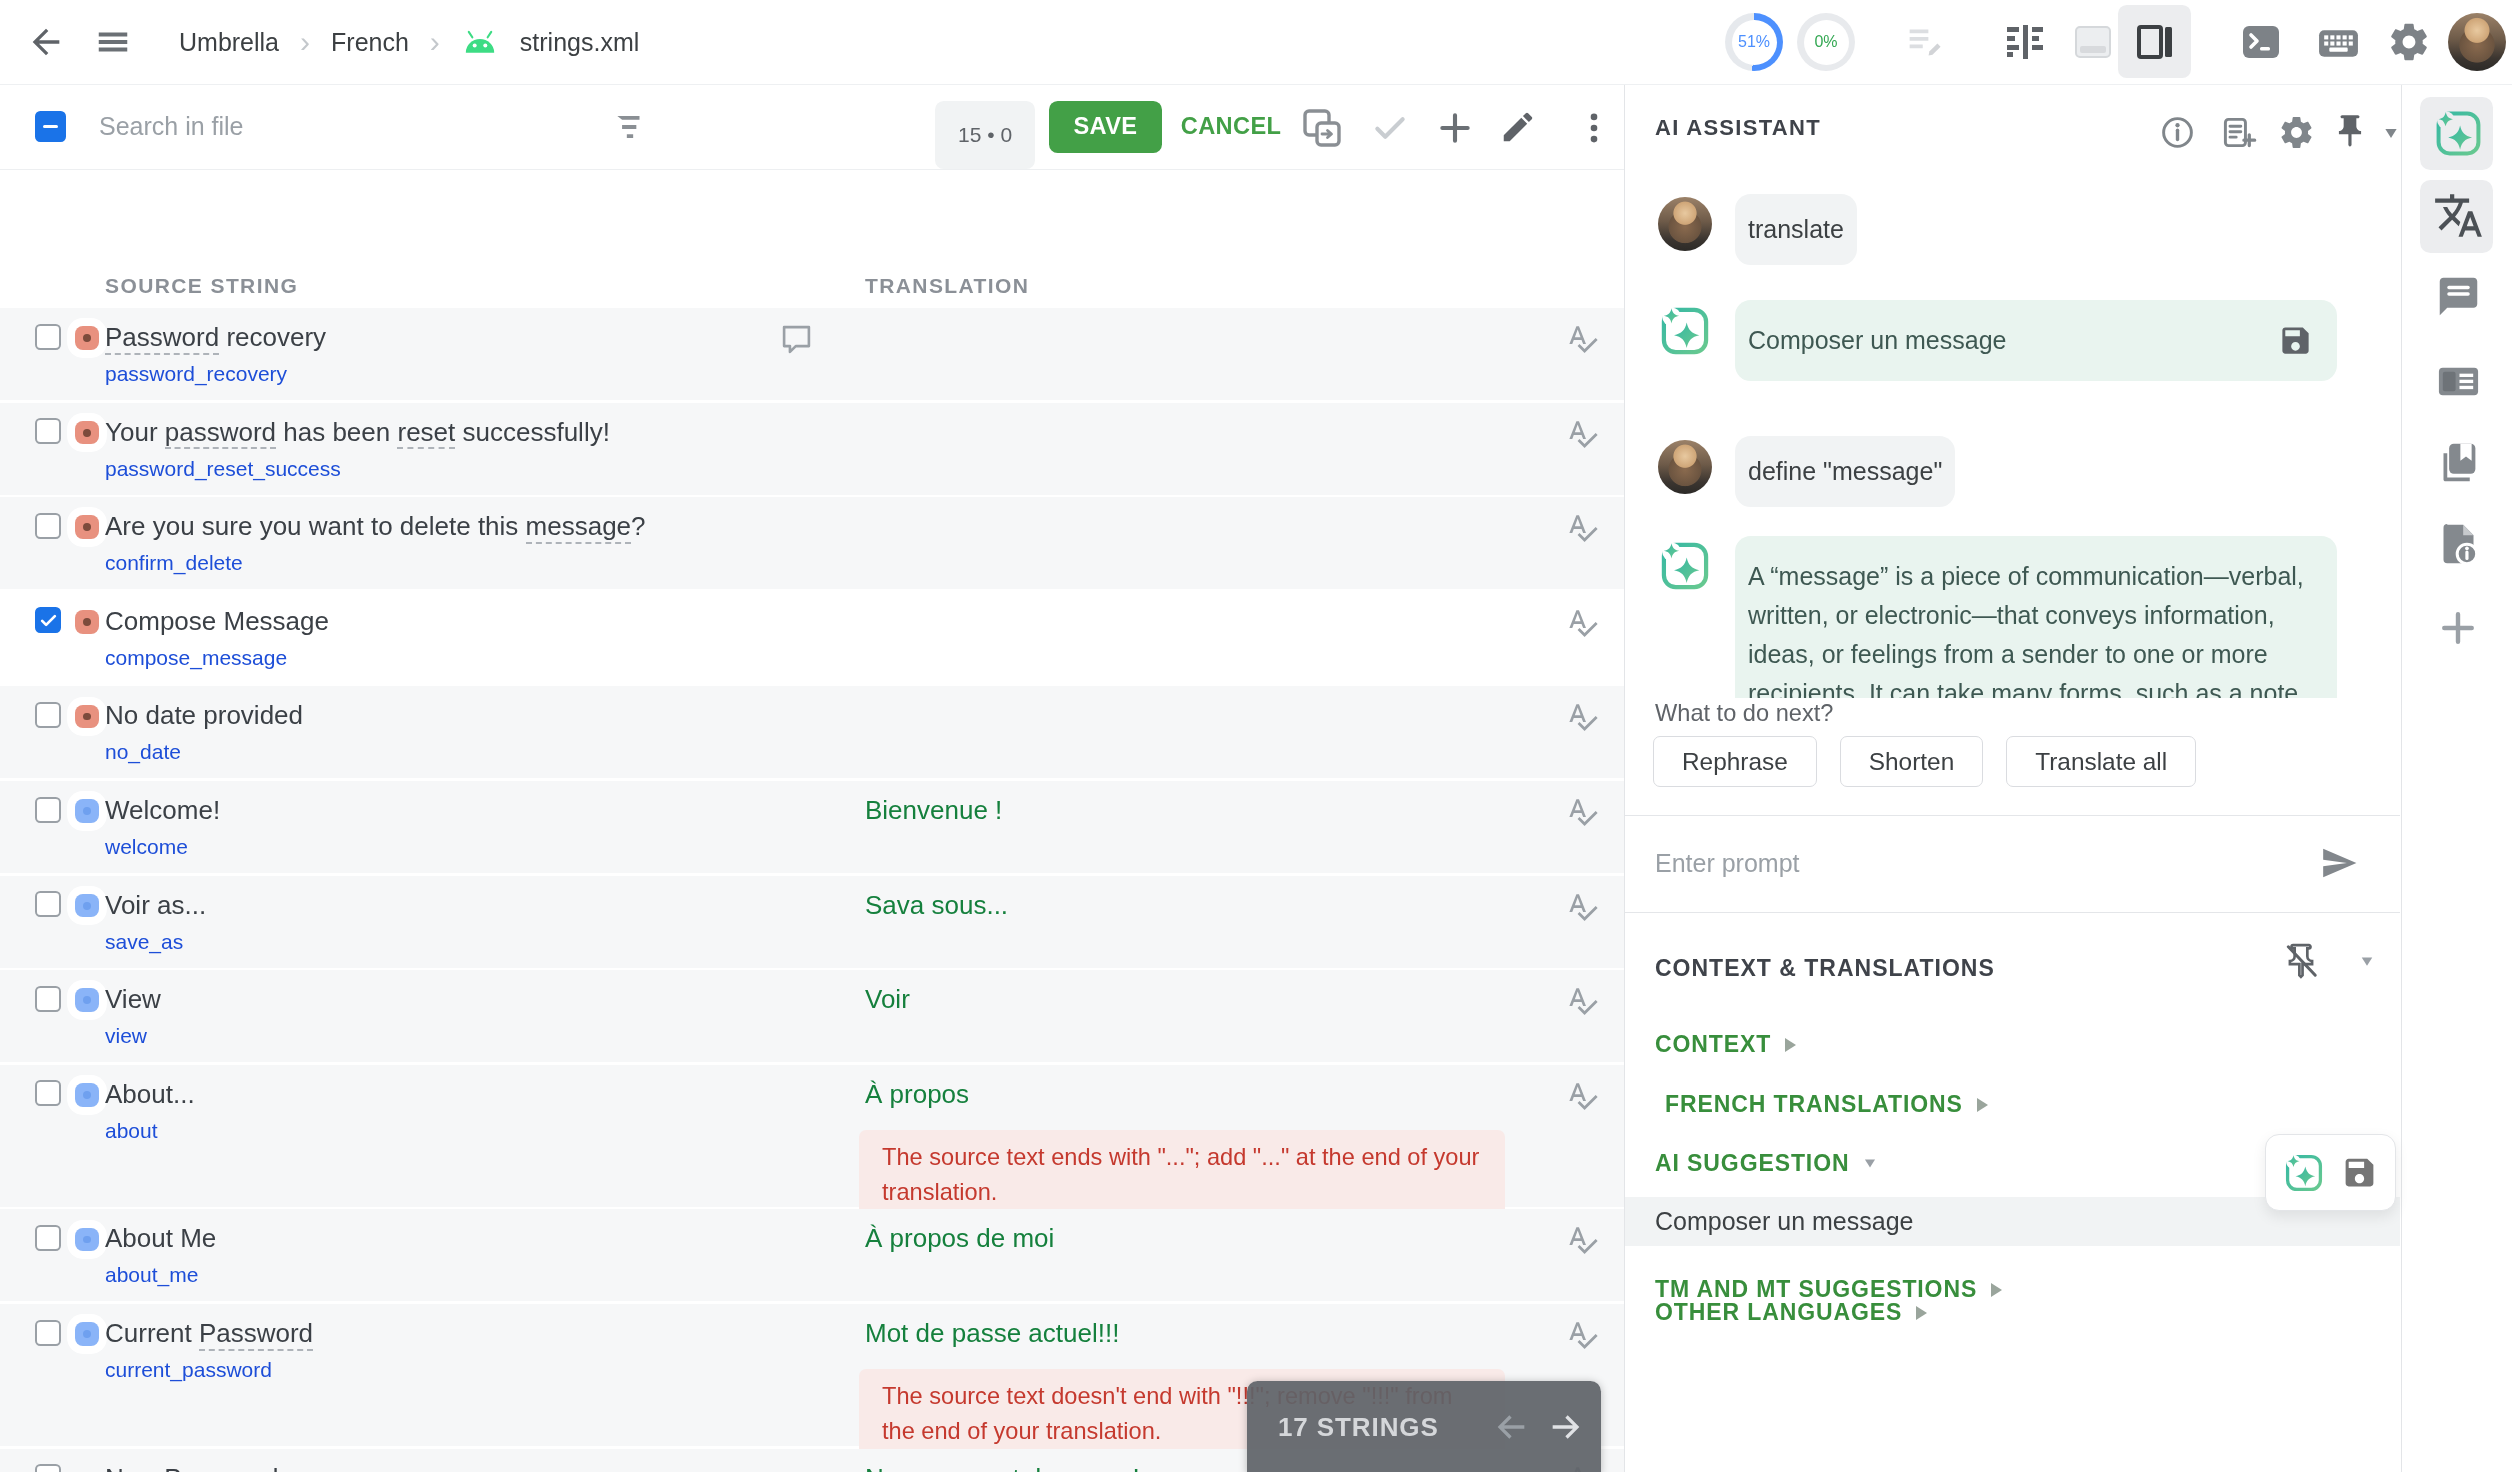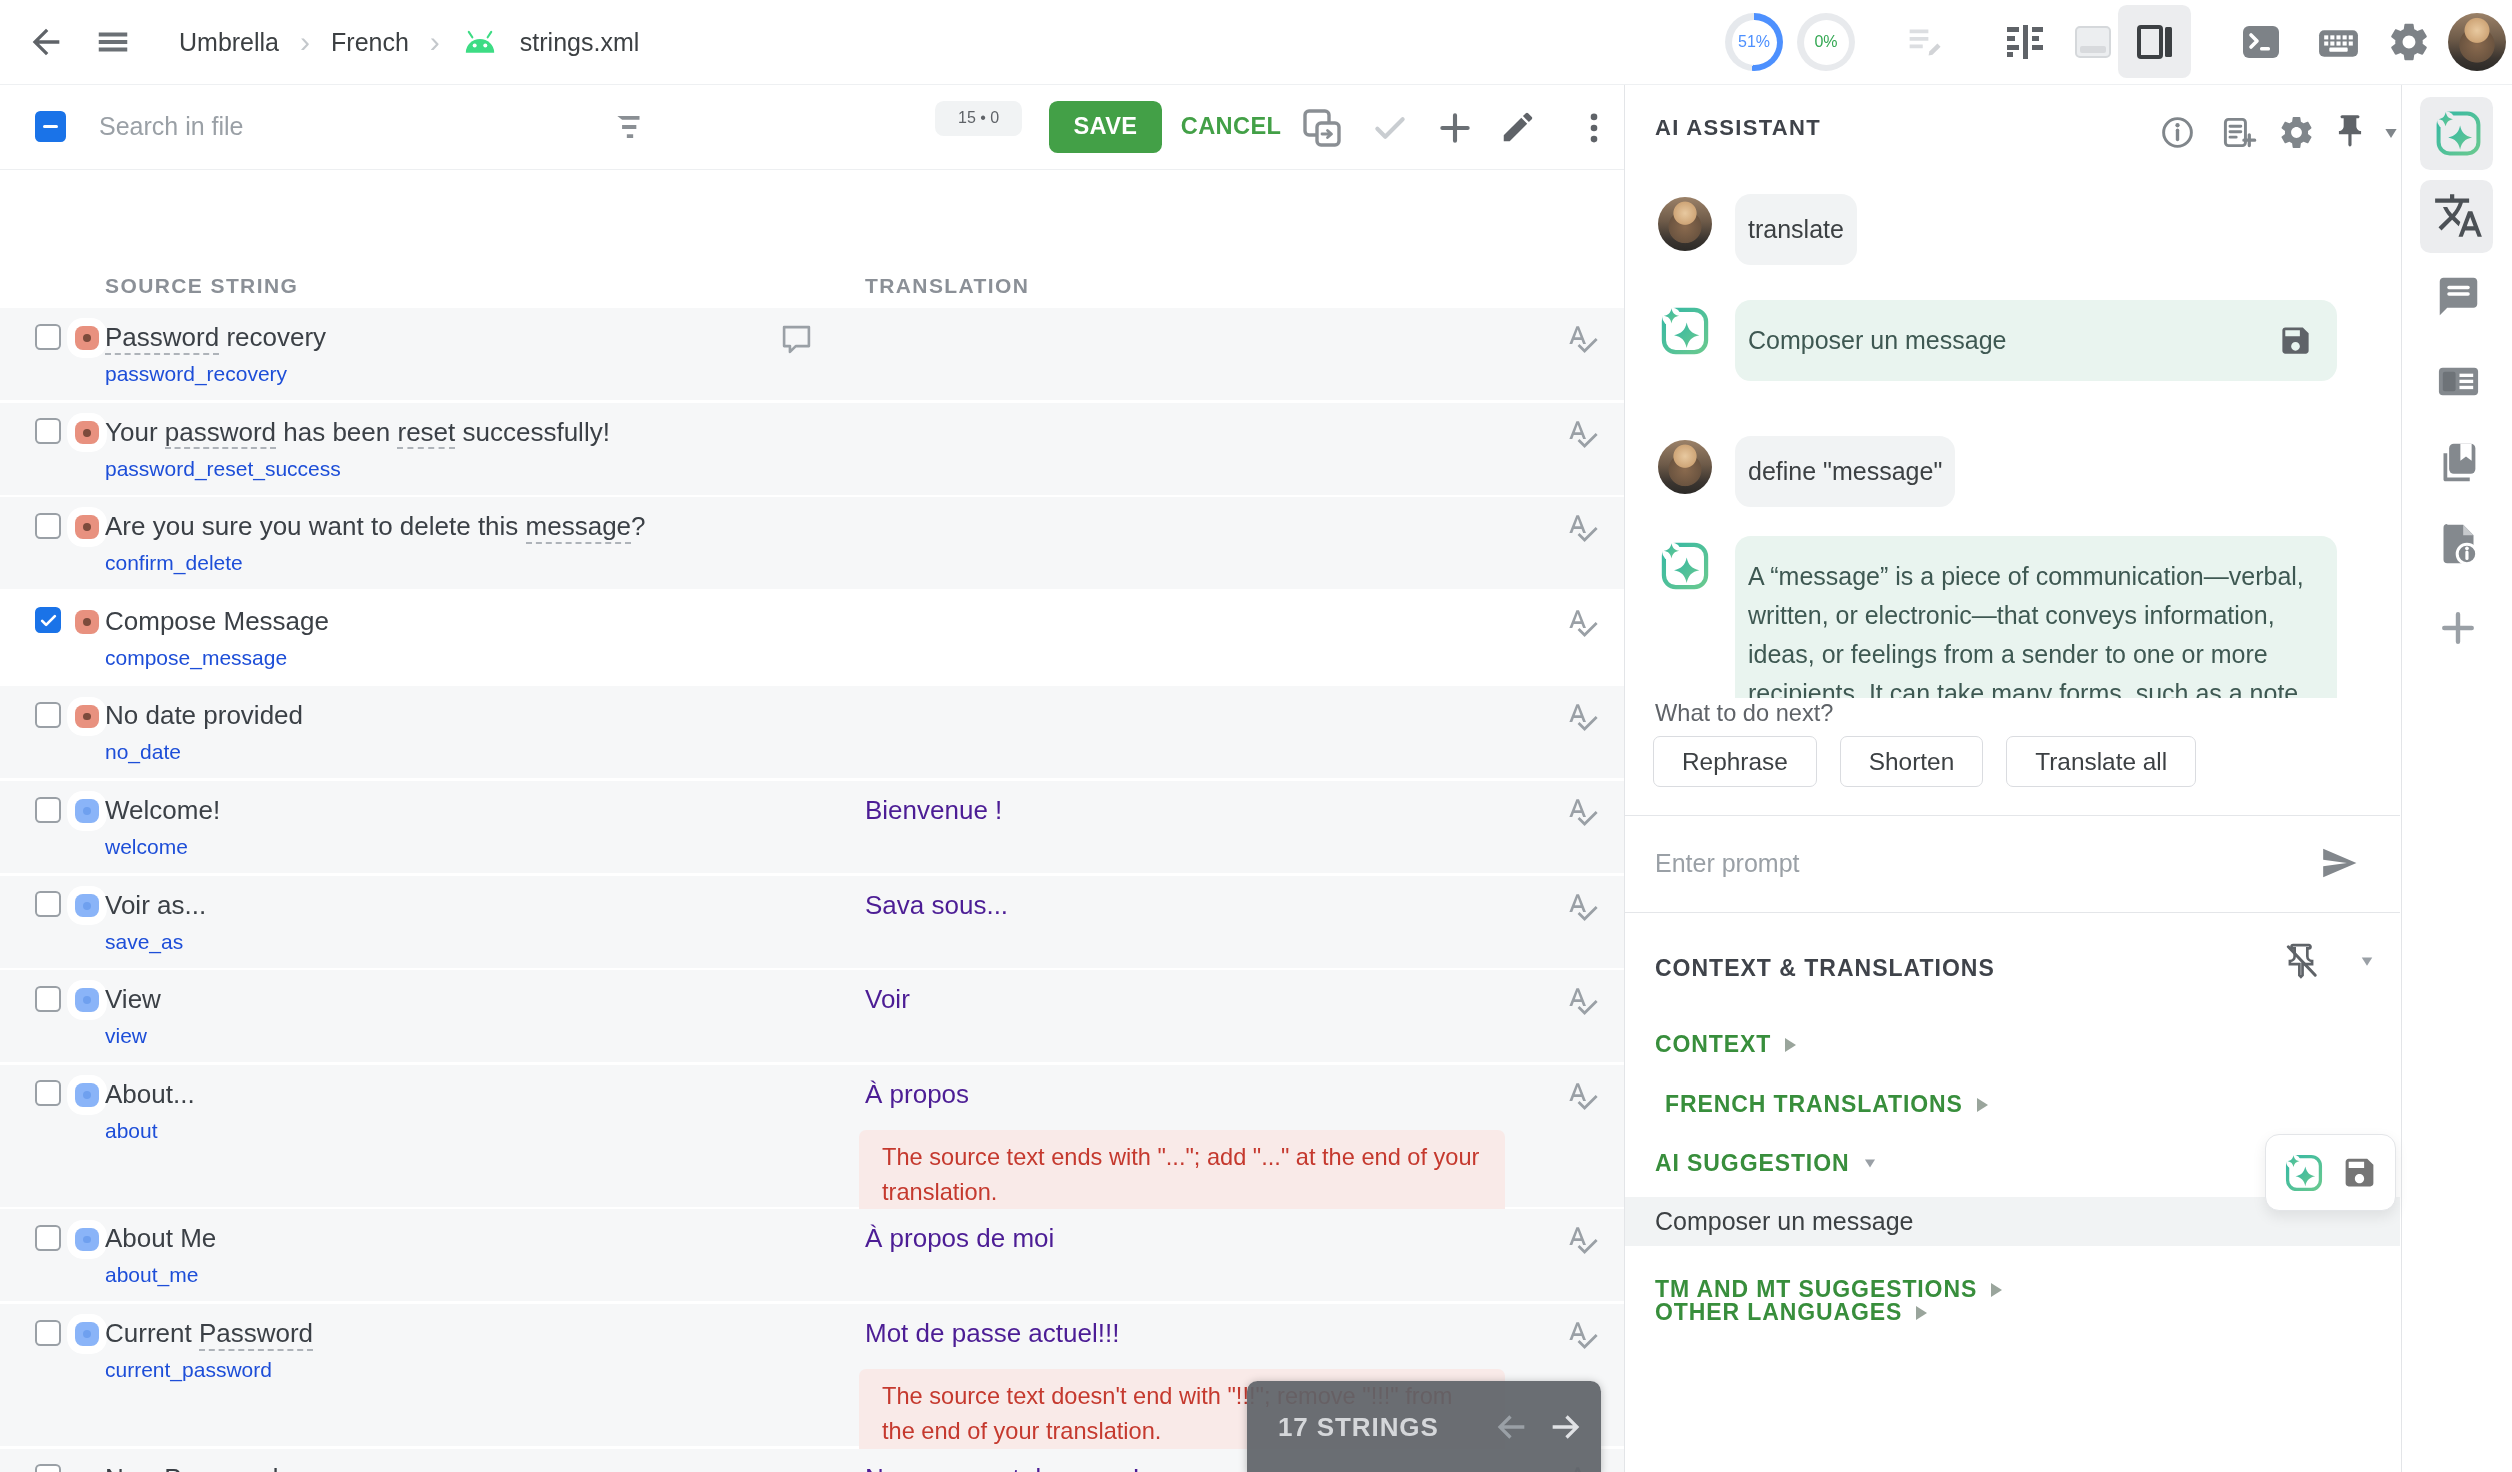--- a/index.html
+++ b/index.html
@@ -20,31 +20,31 @@
       radial-gradient(circle at 50% 55%, #8a6a4e 0%, #6b5440 40%, rgba(0,0,0,0) 42%),
       linear-gradient(180deg,#9b8168 0%,#6e5b49 45%,#3b3530 78%,#2c2a27 100%);}
 
   
   .main{position:absolute;left:0;top:84px;width:1624px;bottom:0;background:#fff;}
   .toolbar{position:absolute;left:0;top:0;width:1624px;height:85px;background:#fff;box-shadow:0 0.9px 0 #eceef0;}
   .search-ph{position:absolute;left:99px;top:0;height:85px;display:flex;align-items:center;font-size:25px;color:#9aa0a6;}
   .cb{box-sizing:border-box;border:2.6px solid #9aa0a6;border-radius:5.2px;background:#fff;}
   .cb.on{background:#1a73e8;border-color:#1a73e8;display:flex;align-items:center;justify-content:center;}
   .cb.ind{background:#1a73e8;border-color:#1a73e8;display:flex;align-items:center;justify-content:center;}
-  .badge{position:absolute;left:935px;top:16.6px;height:35px;padding:0 23px;border-radius:8.7px;background:#f1f3f4;color:#5f6368;font-size:16px;display:flex;align-items:center;}
+  .badge{position:absolute;left:935px;top:16.6px;height:68px;padding:0 23px;border-radius:8.7px;background:#f1f3f4;color:#5f6368;font-size:21px;display:flex;align-items:center;}
   .btn-save{position:absolute;left:1049px;top:16.6px;height:52px;padding:0 24.4px;border-radius:8.7px;background:#43a047;color:#fff;font-size:23.6px;font-weight:bold;letter-spacing:0.4px;display:flex;align-items:center;border:none;}
   .btn-cancel{position:absolute;left:1172px;top:16.6px;height:52px;padding:0 8.7px;background:none;border:none;color:#43a047;font-size:23.6px;font-weight:bold;letter-spacing:0.4px;display:flex;align-items:center;}
   .col-head{position:absolute;top:190px;font-size:21px;font-weight:600;letter-spacing:1.4px;color:#8b9097;}
   .rows{position:absolute;left:0;top:224px;width:1624px;bottom:0;overflow:hidden;}
   .row{position:relative;background:#f6f7f8;margin-bottom:2.6px;}
   .row.selected{background:#fff;}
   .row .src{position:absolute;left:105px;top:14px;font-size:26px;color:#3b4046;white-space:nowrap;}
   .row .src .spell{border-bottom:2.6px dashed #aeb3b9;padding-bottom:0.9px;}
   .row .key{position:absolute;left:105px;top:54px;font-size:21px;color:#1d4ed8;}
-  .row .tr{position:absolute;left:865px;top:14px;font-size:26px;color:#4c1d95;white-space:nowrap;}
+  .row .tr{position:absolute;left:865px;top:14px;font-size:26px;color:#15803d;white-space:nowrap;}
   .row .err{position:absolute;left:859px;top:65px;width:600px;background:#f9eae8;border-radius:7px;padding:10.5px 23px;font-size:23.6px;line-height:35px;color:#c5392e;}
   .row .rcb{position:absolute;left:35px;top:15.7px;width:26px;height:26px;}
   .dot{position:absolute;left:75px;top:18.3px;width:23.6px;height:23.6px;border-radius:7.9px;box-shadow:0 0 0 7.9px #fff;}
   .dot:after{content:"";position:absolute;left:7.9px;top:7.9px;width:7.9px;height:7.9px;border-radius:50%;}
   .dot.red{background:#e8917f;}  .dot.red:after{background:#7c4b3c;}
   .dot.blue{background:#8ab4f8;} .dot.blue:after{background:#6fa0ef;}
   .spellcheck{position:absolute;left:1566px;top:14px;}
   .comment-ic{position:absolute;left:779px;top:14px;}
 
   

